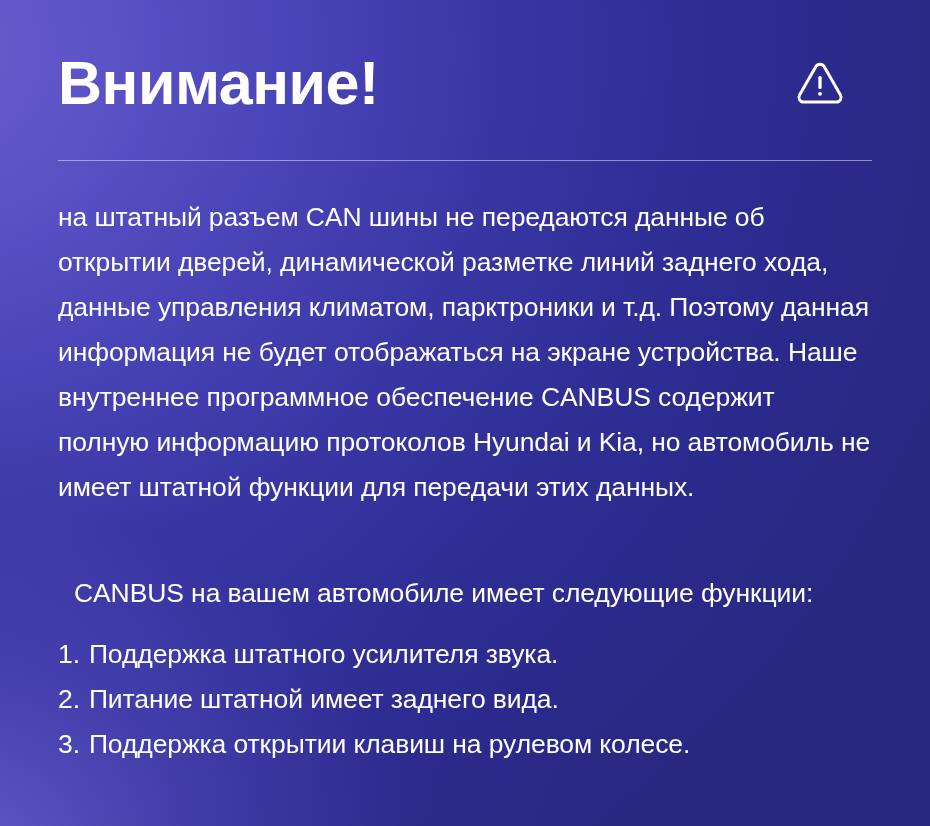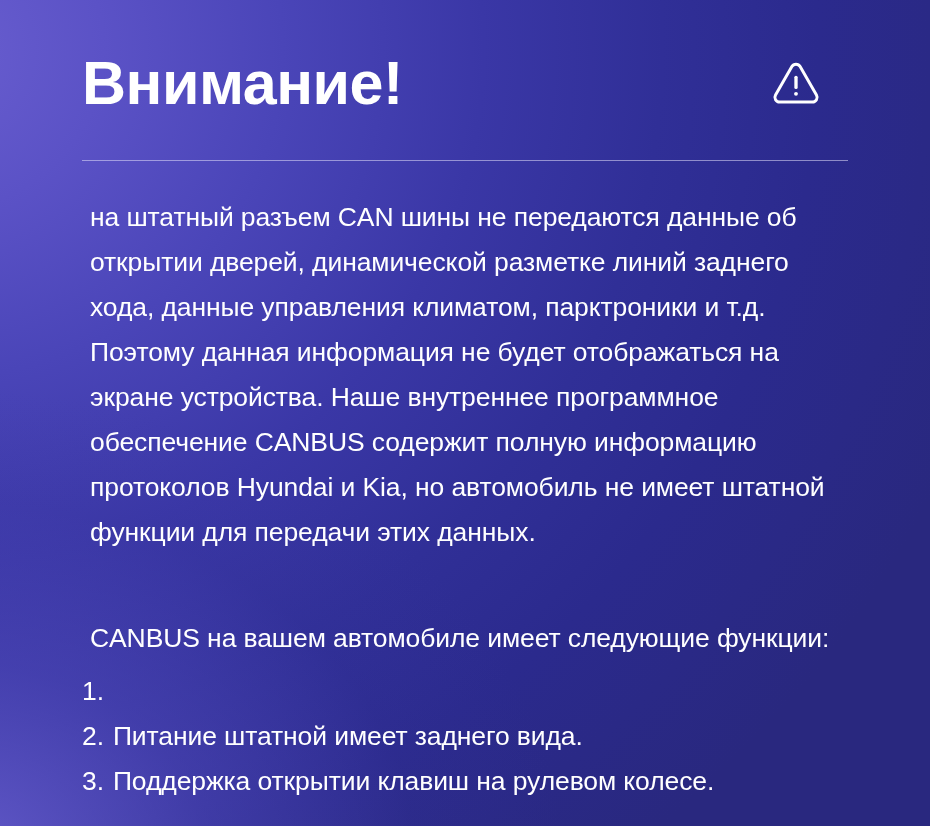--- a/index.html
+++ b/index.html
@@ -42,21 +42,21 @@
       radial-gradient(80% 70% at -5% 104%,
           rgba(108, 98, 212, 0.85) 0%,
           rgba(88, 80, 196, 0.45) 34%,
           rgba(60, 56, 160, 0.12) 62%,
           rgba(40, 40, 130, 0) 82%);
   }
 
   .content {
     position: relative;
     z-index: 2;
-    padding: 0 82px;
+    padding: 0 58px;
   }
 
   
   .header {
     display: flex;
     align-items: center;
     justify-content: space-between;
     height: 160px;
     padding-top: 6px;
     box-sizing: border-box;
@@ -82,34 +82,34 @@
 
   .divider {
     height: 1px;
     width: 100%;
     background: rgba(225, 222, 250, 0.55);
     margin: 0 0 34px 0;
   }
 
   
   .paragraph {
-    margin: 8px;
+    margin: 0;
     color: #ffffff;
     font-size: 26.5px;
     line-height: 45px;
     letter-spacing: -0.1px;
     text-align: left;
   }
 
   .block-gap {
     height: 45px;
   }
 
   .features-heading {
-    margin: 8px;
+    margin: 16px;
     color: #ffffff;
     font-size: 26.5px;
     line-height: 45px;
     letter-spacing: -0.1px;
     font-weight: normal;
   }
 
   .features-list {
     list-style: none;
     margin: 0;
@@ -154,20 +154,21 @@
 
     <p class="paragraph">на штатный разъем CAN шины не передаются данные об открытии дверей, динамической разметке линий заднего хода, данные управления климатом, парктроники и т.д. Поэтому данная информация не будет отображаться на экране устройства. Наше внутреннее программное обеспечение CANBUS содержит полную информацию протоколов Hyundai и Kia, но автомобиль не имеет штатной функции для передачи этих данных.</p>
 
     <div class="block-gap"></div>
 
     <p class="features-heading">CANBUS на вашем автомобиле имеет следующие функции:</p>
 
     <ul class="features-list">
       <li>
         <span class="item-number">1.</span>
+        <span class="item-text">Поддержка штатного усилителя звука.</span>
       </li>
       <li>
         <span class="item-number">2.</span>
         <span class="item-text">Питание штатной имеет заднего вида.</span>
       </li>
       <li>
         <span class="item-number">3.</span>
         <span class="item-text">Поддержка открытии клавиш на рулевом колесе.</span>
       </li>
     </ul>

